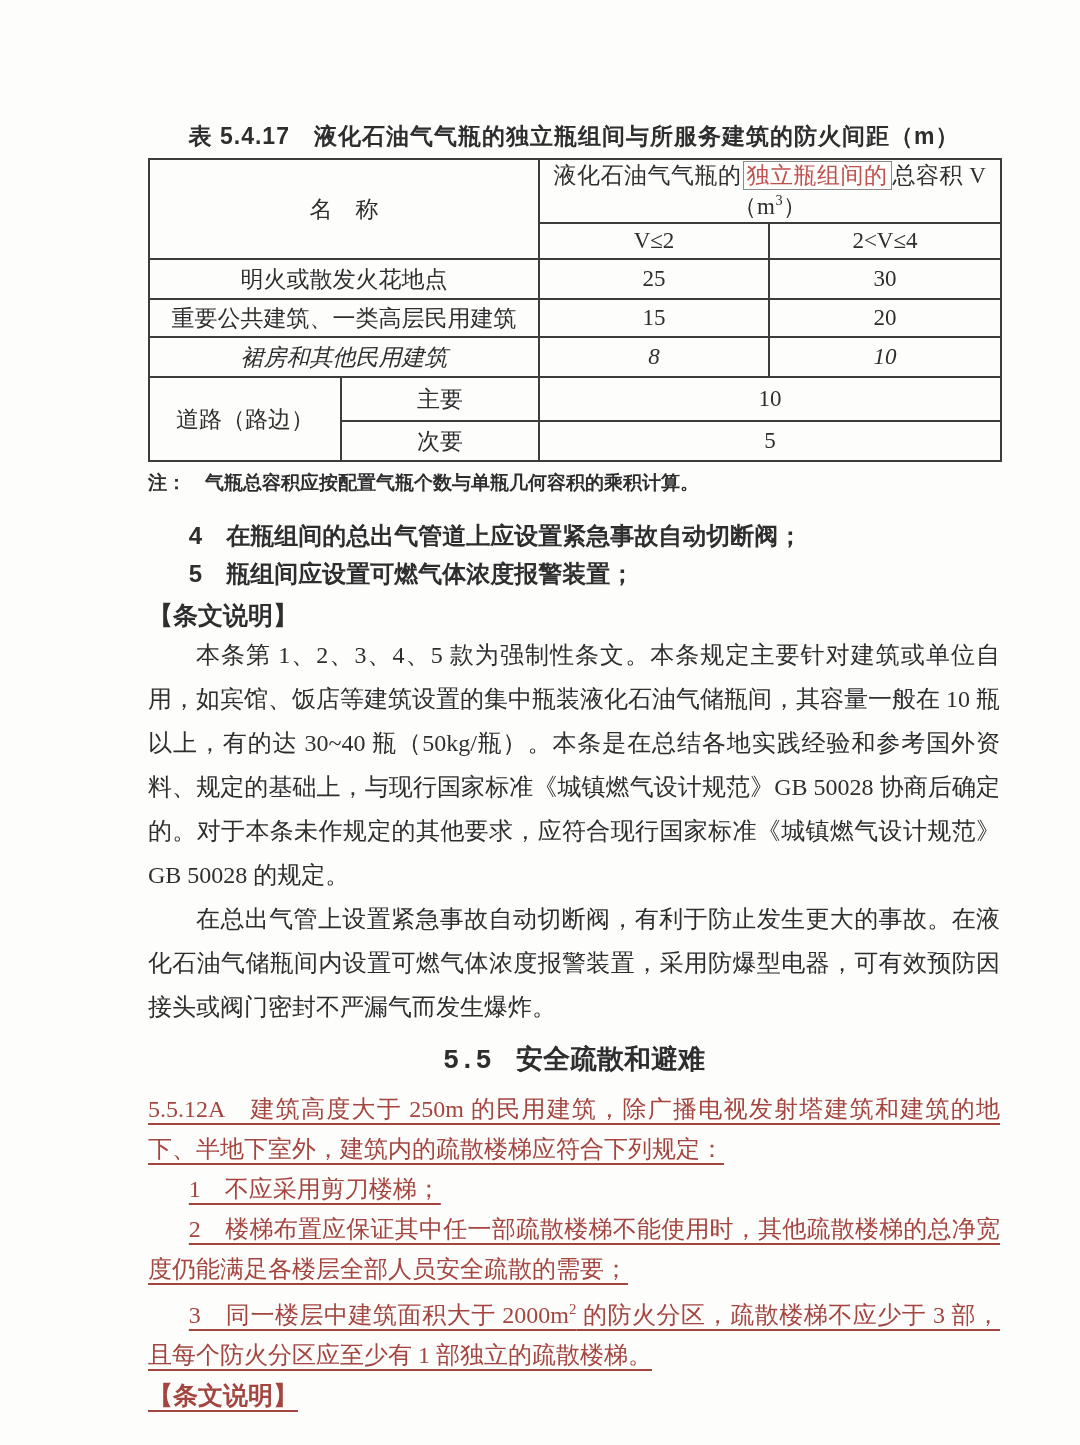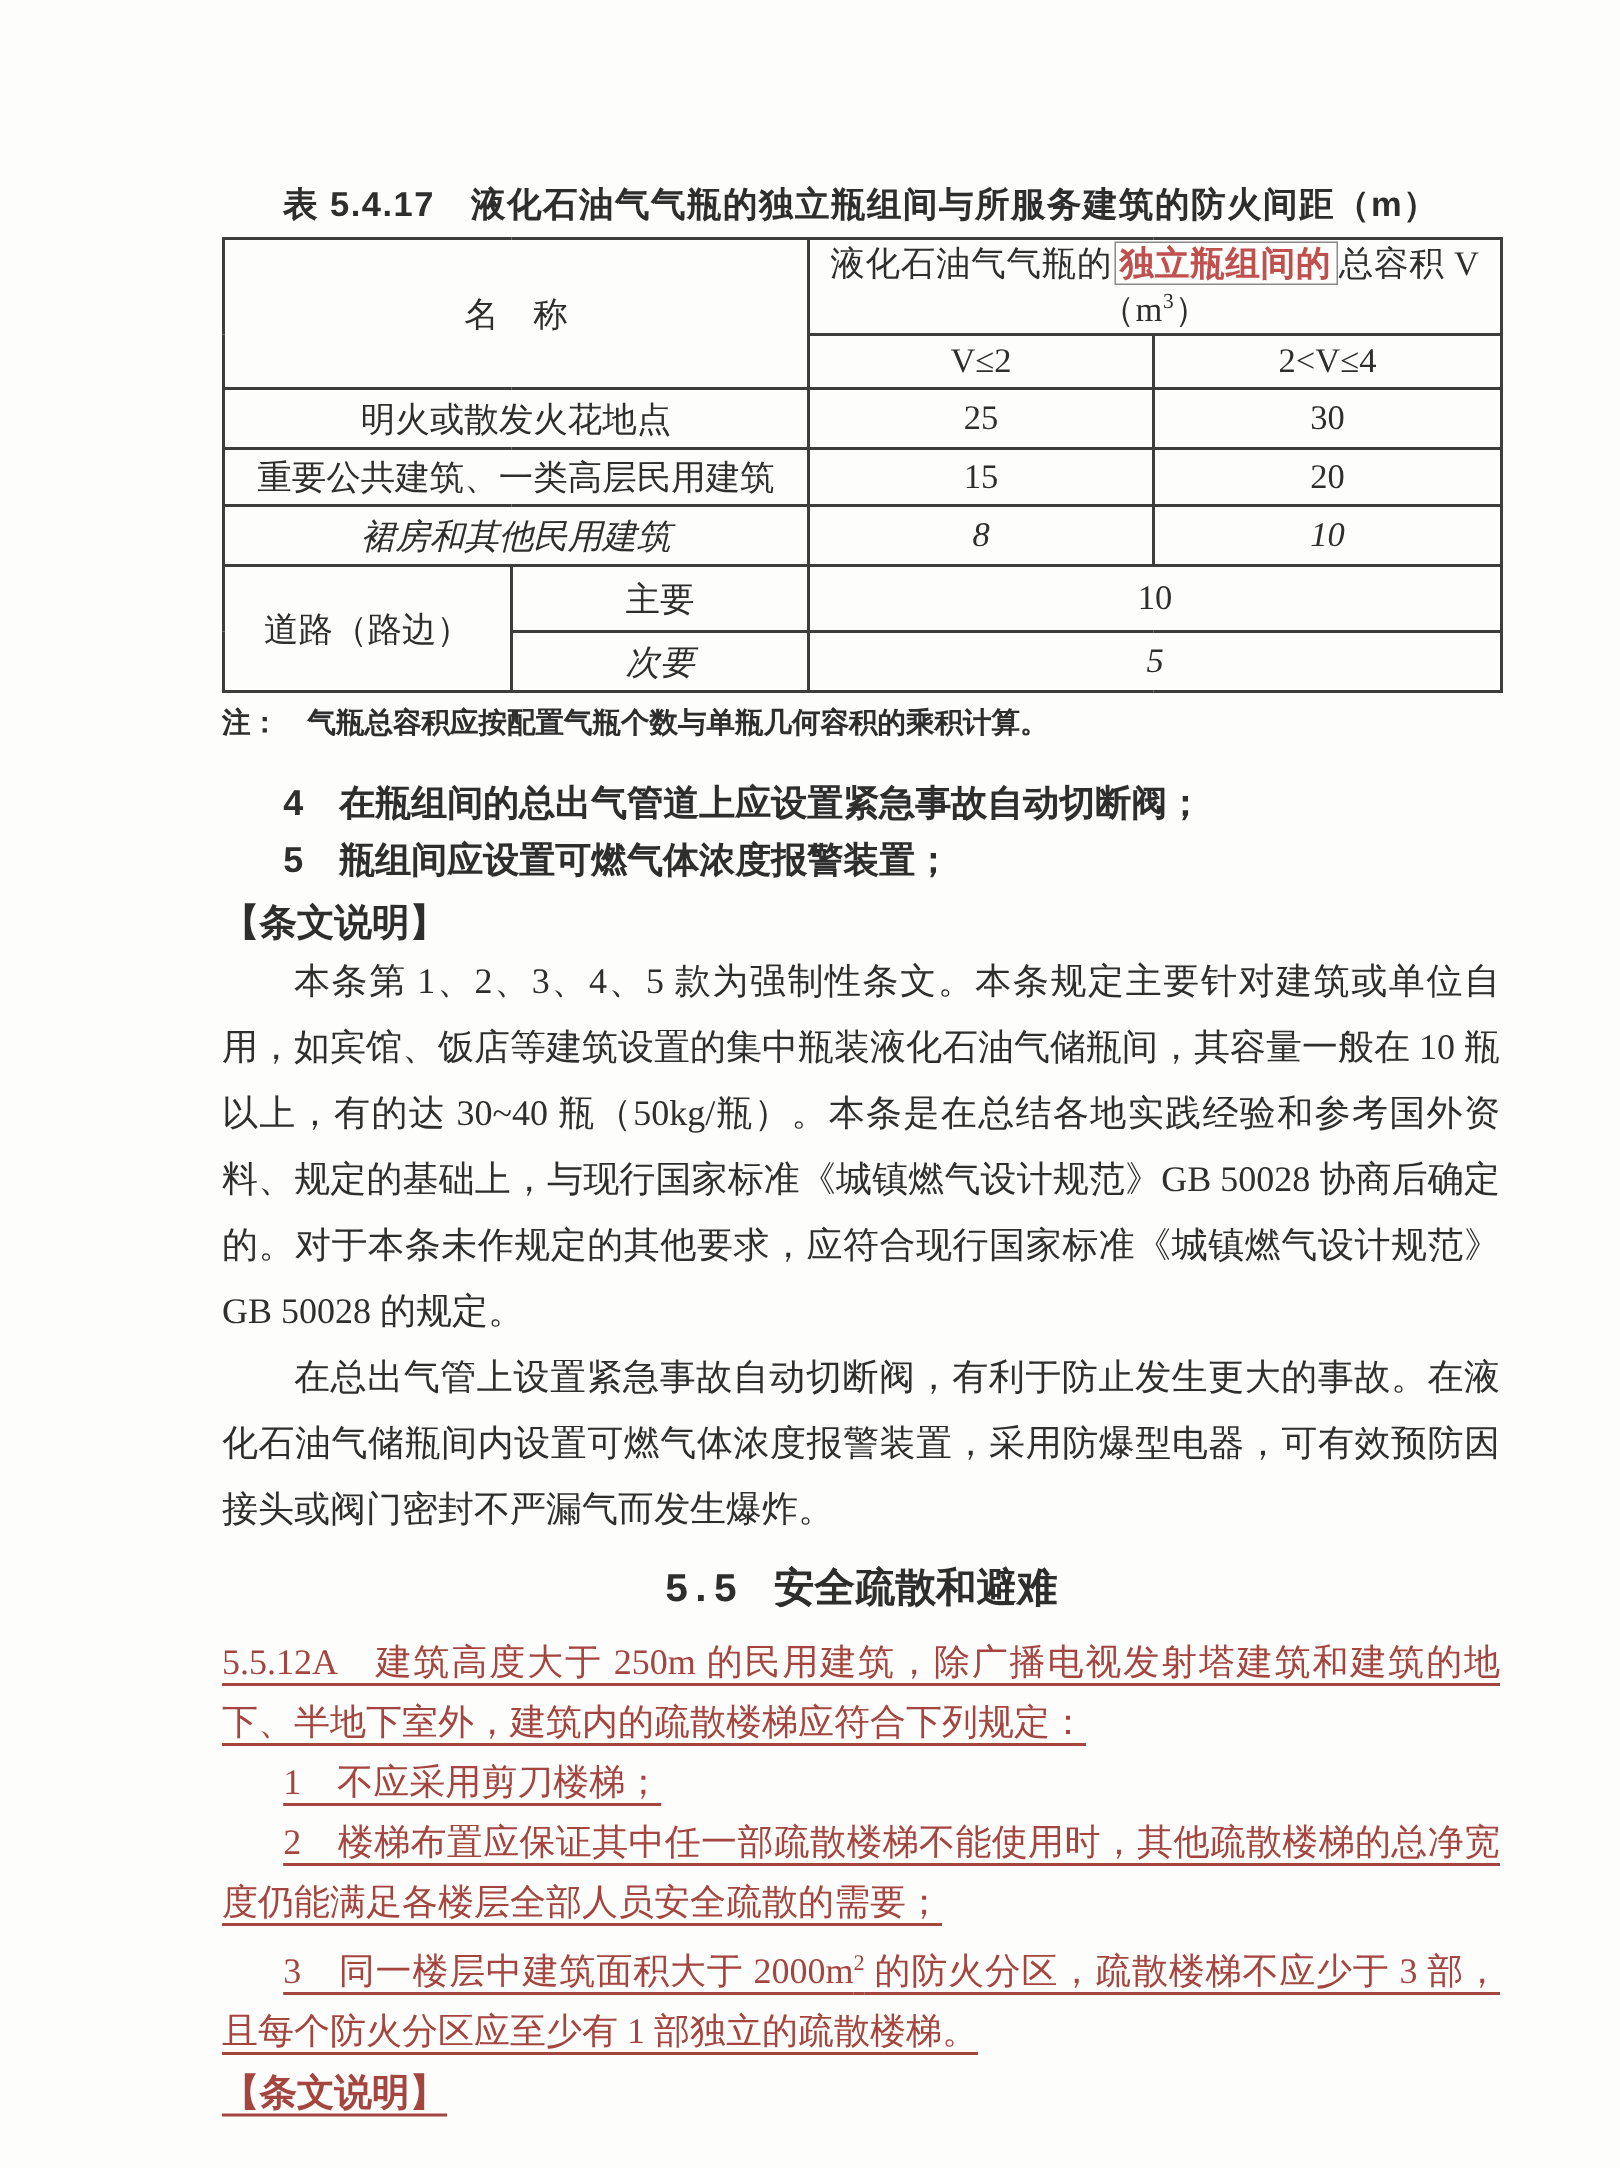--- a/index.html
+++ b/index.html
@@ -42,32 +42,31 @@
     text-align: center;
     vertical-align: middle;
     padding: 0;
   }
   tr.r-h1 { height: 44px; }
   tr.r-h2 { height: 36px; }
   tr.r-d1 { height: 40px; }
   tr.r-d2 { height: 38px; }
   tr.r-d3 { height: 40px; font-style: italic; }
   tr.r-rd1 { height: 44px; }
-  tr.r-rd2 { height: 40px; font-style: italic; }
+  tr.r-rd2 { height: 40px; }
   td.name-cell {
     text-align: left;
     padding-left: 22px;
   }
   td.cap-hdr { letter-spacing: 0.5px; }
   .boxed {
     color: #c0504d;
     border: 1px solid #8a8a8a;
     padding: 1px 3px;
     margin: 0 1px;
-    font-weight: bold;
   }
   sup { font-size: 0.62em; }
 
   
   .note {
     margin: 8px 0 0 0;
     font-family: "Liberation Sans", sans-serif;
     font-weight: bold;
     font-size: 19px;
     line-height: 26px;

